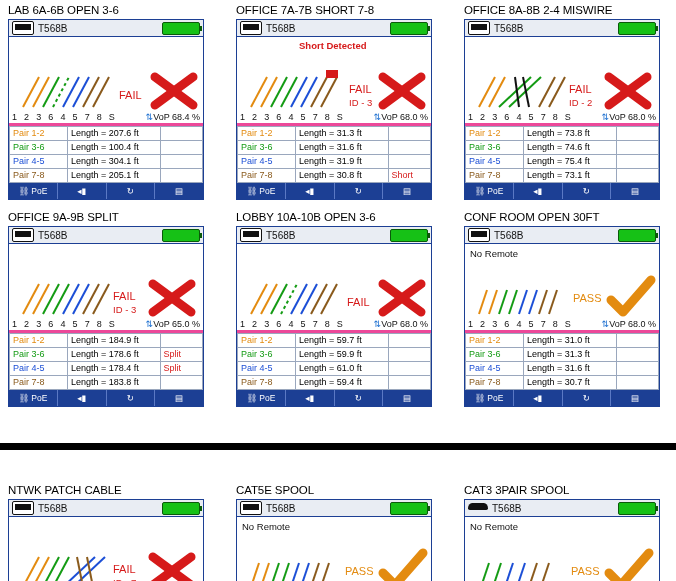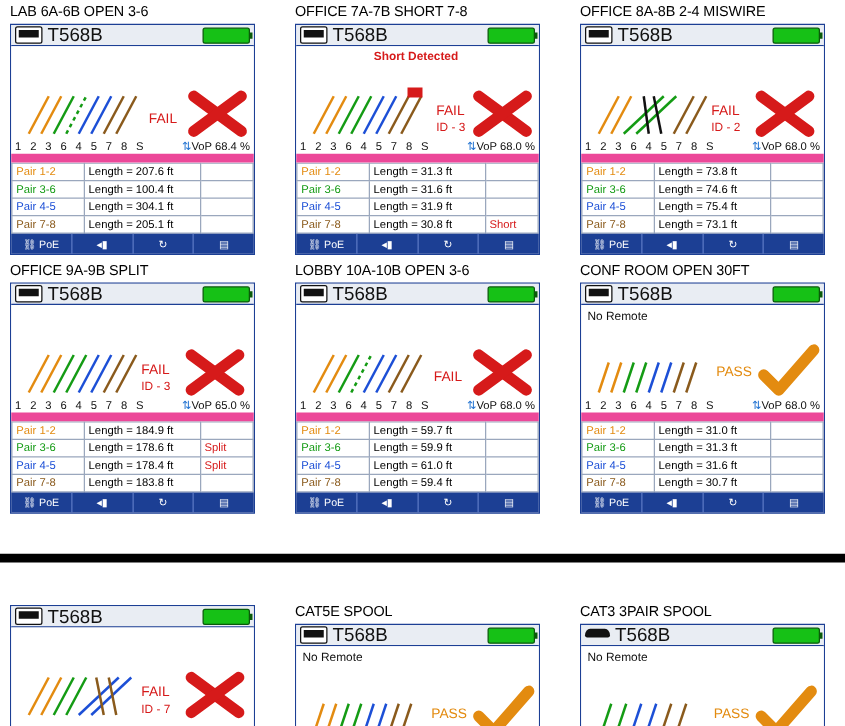--- a/index.html
+++ b/index.html
@@ -64,21 +64,21 @@
     background: transparent;
   }
   .remote-icon.handset:before {
     content: "";
     position: absolute;
     left: 0; top: 1px; right: 0; bottom: 4px;
     background: #111;
     border-radius: 7px 7px 3px 3px / 9px 9px 3px 3px;
   }
   .std-label {
-    font-size: 15px;
+    font-size: 10px;
     color: #111;
     flex: 1 1 auto;
     white-space: nowrap;
   }
   .battery {
     width: 36px;
     height: 11px;
     border: 1.2px solid #0a5a0a;
     background: #16c116;
     border-radius: 2px;
@@ -90,21 +90,21 @@
     position: absolute;
     right: -3px; top: 3px;
     width: 2px; height: 5px;
     background: #0a5a0a;
   }
   
   .wiremap {
     position: relative;
     height: 86px;
     background: #fff;
-    border-bottom: 7px solid #ec4899;
+    border-bottom: 3px solid #ec4899;
     overflow: hidden;
   }
   .no-remote {
     position: absolute;
     left: 5px; top: 4px;
     font-size: 9.5px;
     color: #111;
   }
   .short-detected {
     position: absolute;
@@ -634,20 +634,21 @@
         <div class="tb-cell">
             <span class="tb-ico">▤</span>
           </div>
       </div>
     </div>
   </div>
 
   <div class="divider" style="top:443px;"></div>
 
   <div class="panel" style="left:8px; top:484px;">
+    <div class="panel-title">NTWK PATCH CABLE</div>
     <div class="device">
       <div class="statusbar">
         <span class="remote-icon"></span>
         <span class="std-label">T568B</span>
         <span class="battery"></span>
       </div>
       <div class="wiremap">
         <svg class="wm-svg" width="196" height="86">
           <g stroke-width="2" fill="none">
             <line x1="14" y1="70" x2="30" y2="40" stroke="#e38b10"></line>

